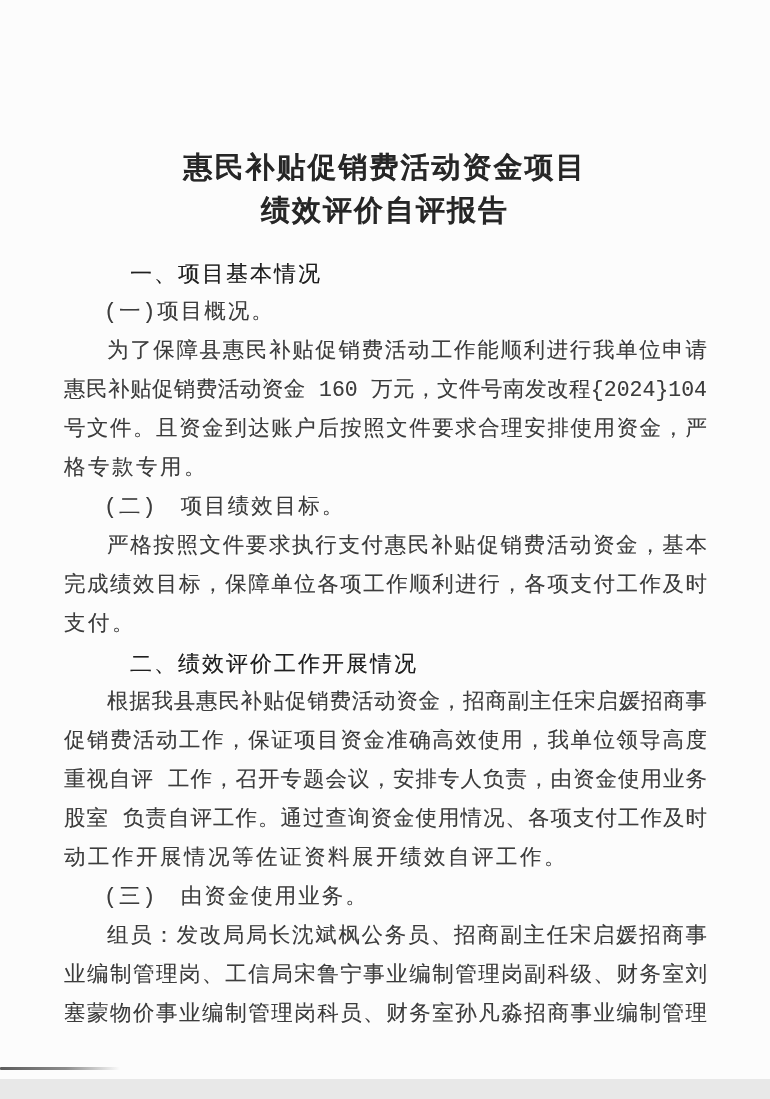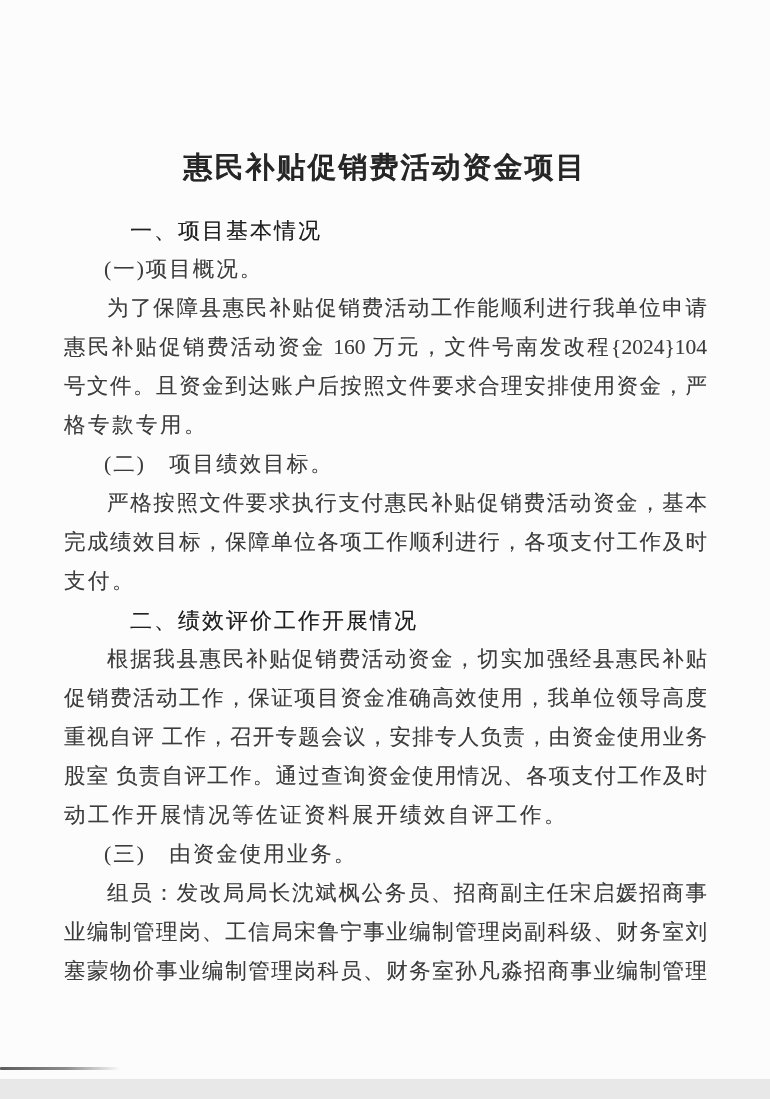--- a/index.html
+++ b/index.html
@@ -29,20 +29,21 @@
   .content {
     margin: 22px 63px 0 64px;
     font-size: 21.5px;
   }
   .bline {
     height: 39px;
     line-height: 39px;
     text-align: justify;
     text-align-last: justify;
     text-shadow: 0 0 0.4px rgba(60,60,60,0.35);
+    font-family: Liberation Mono, monospace;
   }
   .bline.first { text-indent: 43px; }
   .bline.end {
     text-align-last: left;
     letter-spacing: 2.5px;
   }
   .bline.sub {
     text-align-last: left;
     text-indent: 40px;
     letter-spacing: 2px;
@@ -67,35 +68,36 @@
     background: linear-gradient(to right, #5c5c5c 0%, #8c8c8c 55%, rgba(150,150,150,0) 100%);
   }
 </style>
 </head>
 <body>
 
 <div class="page">
 
   <div class="title-block">
     <div class="title-line">惠民补贴促销费活动资金项目</div>
+    <div class="title-line">绩效评价自评报告</div>
   </div>
 
   <div class="content">
     <div class="bline head">一、项目基本情况</div>
     <div class="bline sub">(一)项目概况。</div>
     <div class="bline first">为了保障县惠民补贴促销费活动工作能顺利进行我单位申请</div>
     <div class="bline">惠民补贴促销费活动资金 160 万元，文件号南发改程{2024}104</div>
     <div class="bline">号文件。且资金到达账户后按照文件要求合理安排使用资金，严</div>
     <div class="bline end">格专款专用。</div>
     <div class="bline sub">(二)　项目绩效目标。</div>
     <div class="bline first">严格按照文件要求执行支付惠民补贴促销费活动资金，基本</div>
     <div class="bline">完成绩效目标，保障单位各项工作顺利进行，各项支付工作及时</div>
     <div class="bline end">支付。</div>
     <div class="bline head">二、绩效评价工作开展情况</div>
-    <div class="bline first">根据我县惠民补贴促销费活动资金，切实加强经县惠民补贴</div>
+    <div class="bline first">根据我县惠民补贴促销费活动资金，招商副主任宋启媛招商事</div>
     <div class="bline">促销费活动工作，保证项目资金准确高效使用，我单位领导高度</div>
     <div class="bline">重视自评 工作，召开专题会议，安排专人负责，由资金使用业务</div>
     <div class="bline">股室 负责自评工作。通过查询资金使用情况、各项支付工作及时</div>
     <div class="bline end">动工作开展情况等佐证资料展开绩效自评工作。</div>
     <div class="bline sub">(三)　由资金使用业务。</div>
     <div class="bline first">组员：发改局局长沈斌枫公务员、招商副主任宋启媛招商事</div>
     <div class="bline">业编制管理岗、工信局宋鲁宁事业编制管理岗副科级、财务室刘</div>
     <div class="bline">塞蒙物价事业编制管理岗科员、财务室孙凡淼招商事业编制管理</div>
   </div>
 

